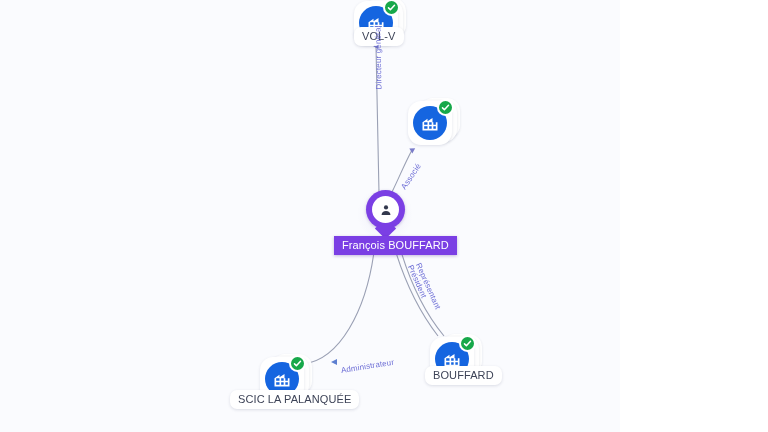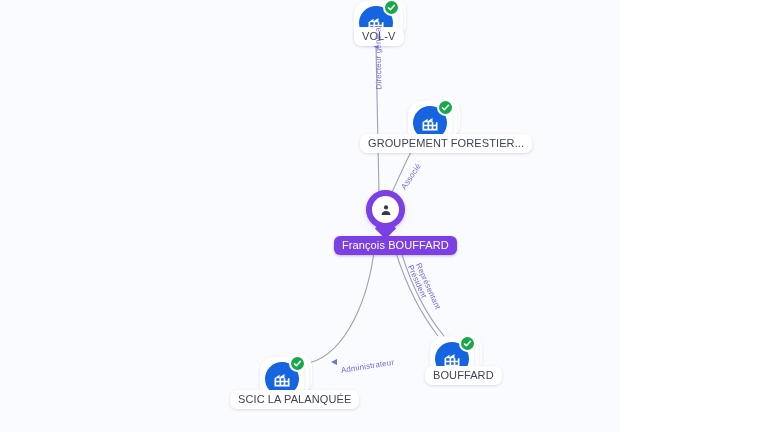--- a/index.html
+++ b/index.html
@@ -117,21 +117,21 @@
     padding: 3px 8px 4px 8px;
     font-size: 11px;
     color: #3d4357;
     white-space: nowrap;
     box-shadow: 0 1px 3px rgba(40,50,90,0.15);
     letter-spacing: .1px;
   }
   .node-label.person {
     background: #7b3fe4;
     color: #ffffff;
-    border-radius: 6px;
+    border-radius: 0;
     box-shadow: 0 1px 3px rgba(70,30,140,0.30);
     text-align: center;
   }
 
   
   .edge-label {
     position: absolute;
     font-size: 8px;
     color: #6e6fd6;
     white-space: nowrap;
@@ -191,21 +191,20 @@
       <svg width="20" height="20" viewBox="0 0 24 24" fill="#ffffff">
         <path d="M3 21V11l6-4v3l6-4v5h6v10H3zm2-2h4v-3H5v3zm0-5h4v-3H5v3zm6 5h3v-3h-3v3zm0-5h3v-3h-3v3zm5 5h3v-3h-3v3zm0-5h3v-3h-3v3z"></path>
       </svg>
     </div>
     <div class="check-badge">
       <svg width="9" height="9" viewBox="0 0 24 24" fill="none" stroke="#ffffff" stroke-width="4" stroke-linecap="round" stroke-linejoin="round">
         <path d="M4 13l5 5L20 6"></path>
       </svg>
     </div>
   </div>
-  <div class="node-label" style="left:360px; top:134px;">GROUPEMENT FORESTIER...</div>
 
   <div class="person-node" style="left:358px; top:188px;">
     <div class="person-halo"></div>
     <div class="person-pin">
       <div class="person-inner">
         <svg width="14" height="14" viewBox="0 0 24 24" fill="#33384d">
           <circle cx="12" cy="7.5" r="3.6"></circle>
           <path d="M4.4 20.5c0-4.2 3.4-6.6 7.6-6.6s7.6 2.4 7.6 6.6z"></path>
         </svg>
       </div>

